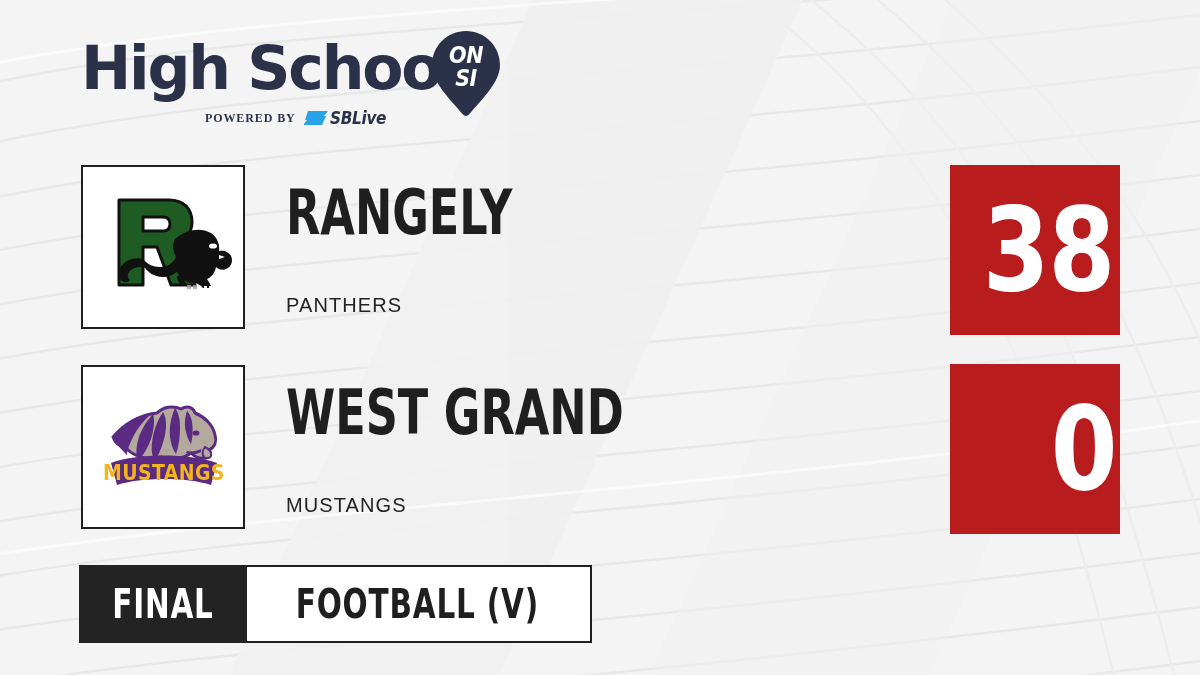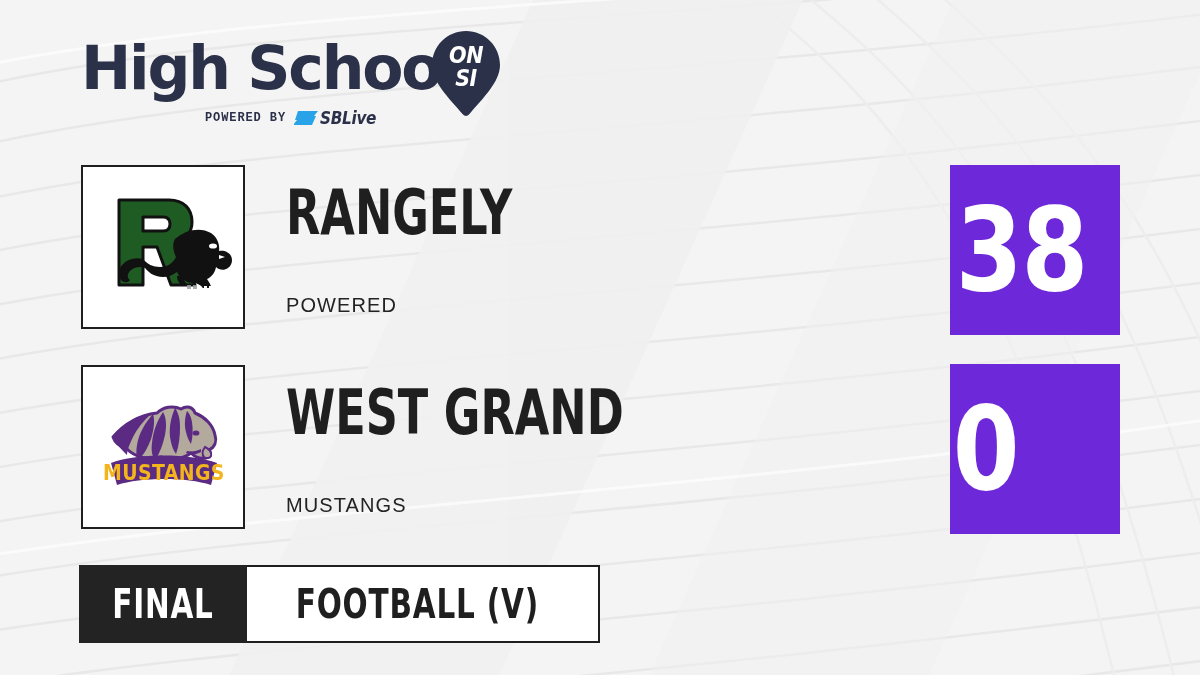--- a/index.html
+++ b/index.html
@@ -60,21 +60,21 @@
   }
   .powered-row {
     position: absolute;
     left: 124px;
     top: 75px;
     display: flex;
     align-items: center;
     height: 20px;
   }
   .powered-label {
-    font-family: Liberation Mono, monospace;
+    font-family: Liberation Serif, serif;
     font-weight: bold;
     font-size: 12px;
     letter-spacing: 0.9px;
     color: #2b3148;
     line-height: 20px;
   }
   .sblive-mark { margin-left: 8px; display: block; }
 
   
   .team-row { position: absolute; left: 0; top: 0; }
@@ -125,24 +125,24 @@
     color: #232323;
     white-space: nowrap;
   }
 
   
   .score-box {
     position: absolute;
     left: 950px;
     width: 170px;
     height: 170px;
-    background: #6d28d9;
+    background: #b91c1c;
     display: flex;
     align-items: center;
-    justify-content: flex-start;
+    justify-content: flex-end;
   }
   #score-box-0 { top: 165px; }
   #score-box-1 { top: 364px; }
   .score-value {
     font-family: "DejaVu Sans Condensed", "Liberation Sans Narrow", "Liberation Sans", sans-serif;
     font-weight: bold;
     font-size: 116px;
     line-height: 116px;
     color: #ffffff;
     transform: scaleX(0.92);
@@ -168,21 +168,21 @@
     min-width: 105px;
     box-sizing: border-box;
   }
   .status-sport {
     background: #ffffff;
     border: 2px solid #1f1f1f;
     border-left: none;
     color: #1f1f1f;
     display: flex;
     align-items: center;
-    padding: 0 32px 0 22px;
+    padding: 0 24px 0 22px;
     box-sizing: border-box;
   }
   .status-text {
     font-family: "DejaVu Sans Condensed", "Liberation Sans Narrow", "Liberation Sans", sans-serif;
     font-weight: bold;
     font-size: 40px;
     line-height: 40px;
     transform: scaleX(0.82);
     transform-origin: center;
     letter-spacing: 1px;
@@ -268,21 +268,21 @@
           <path d="M136 88 L 142 90 L 136 92 Z"></path>
           <path d="M121 119 l 3 0 l 0 4 l -3 0 Z M126 119 l 3 0 l 0 4 l -3 0 Z M131 119 l 3 0 l 0 4 l -3 0 Z"></path>
         </g>
         <g fill="#9aa0a6" opacity="0.85">
           <path d="M104 118 l 4 0 l 0 4 l -4 0 Z M110 118 l 4 0 l 0 4 l -4 0 Z"></path>
         </g>
       </svg>
     </div>
     <div class="team-text">
       <div class="team-name">RANGELY</div>
-      <div class="team-mascot">POWERED</div>
+      <div class="team-mascot">PANTHERS</div>
     </div>
   </div>
 
   <div class="team-row" id="team-row-1">
     <div class="logo-box">
       <svg width="160" height="160" viewBox="0 0 160 160" xmlns="http://www.w3.org/2000/svg" aria-hidden="true">
         <rect x="0" y="0" width="160" height="160" fill="#ffffff"></rect>
         <g>
           <path d="M30 70 C 42 56 58 48 74 46 C 80 40 90 38 98 42 C 104 38 110 40 112 46 C 122 50 130 58 132 68 C 134 74 132 80 126 83 C 128 86 127 90 123 91 C 118 92 112 90 108 86 C 100 92 88 94 78 90 C 66 94 52 90 44 82 C 38 80 32 76 30 70 Z" fill="#b3aa9d" stroke="#5b2a83" stroke-width="3" stroke-linejoin="round"></path>
           <path d="M30 70 C 40 58 54 50 68 47 C 60 54 54 62 50 70 C 46 78 44 84 44 88 C 38 82 32 76 30 70 Z" fill="#5b2a83"></path>

